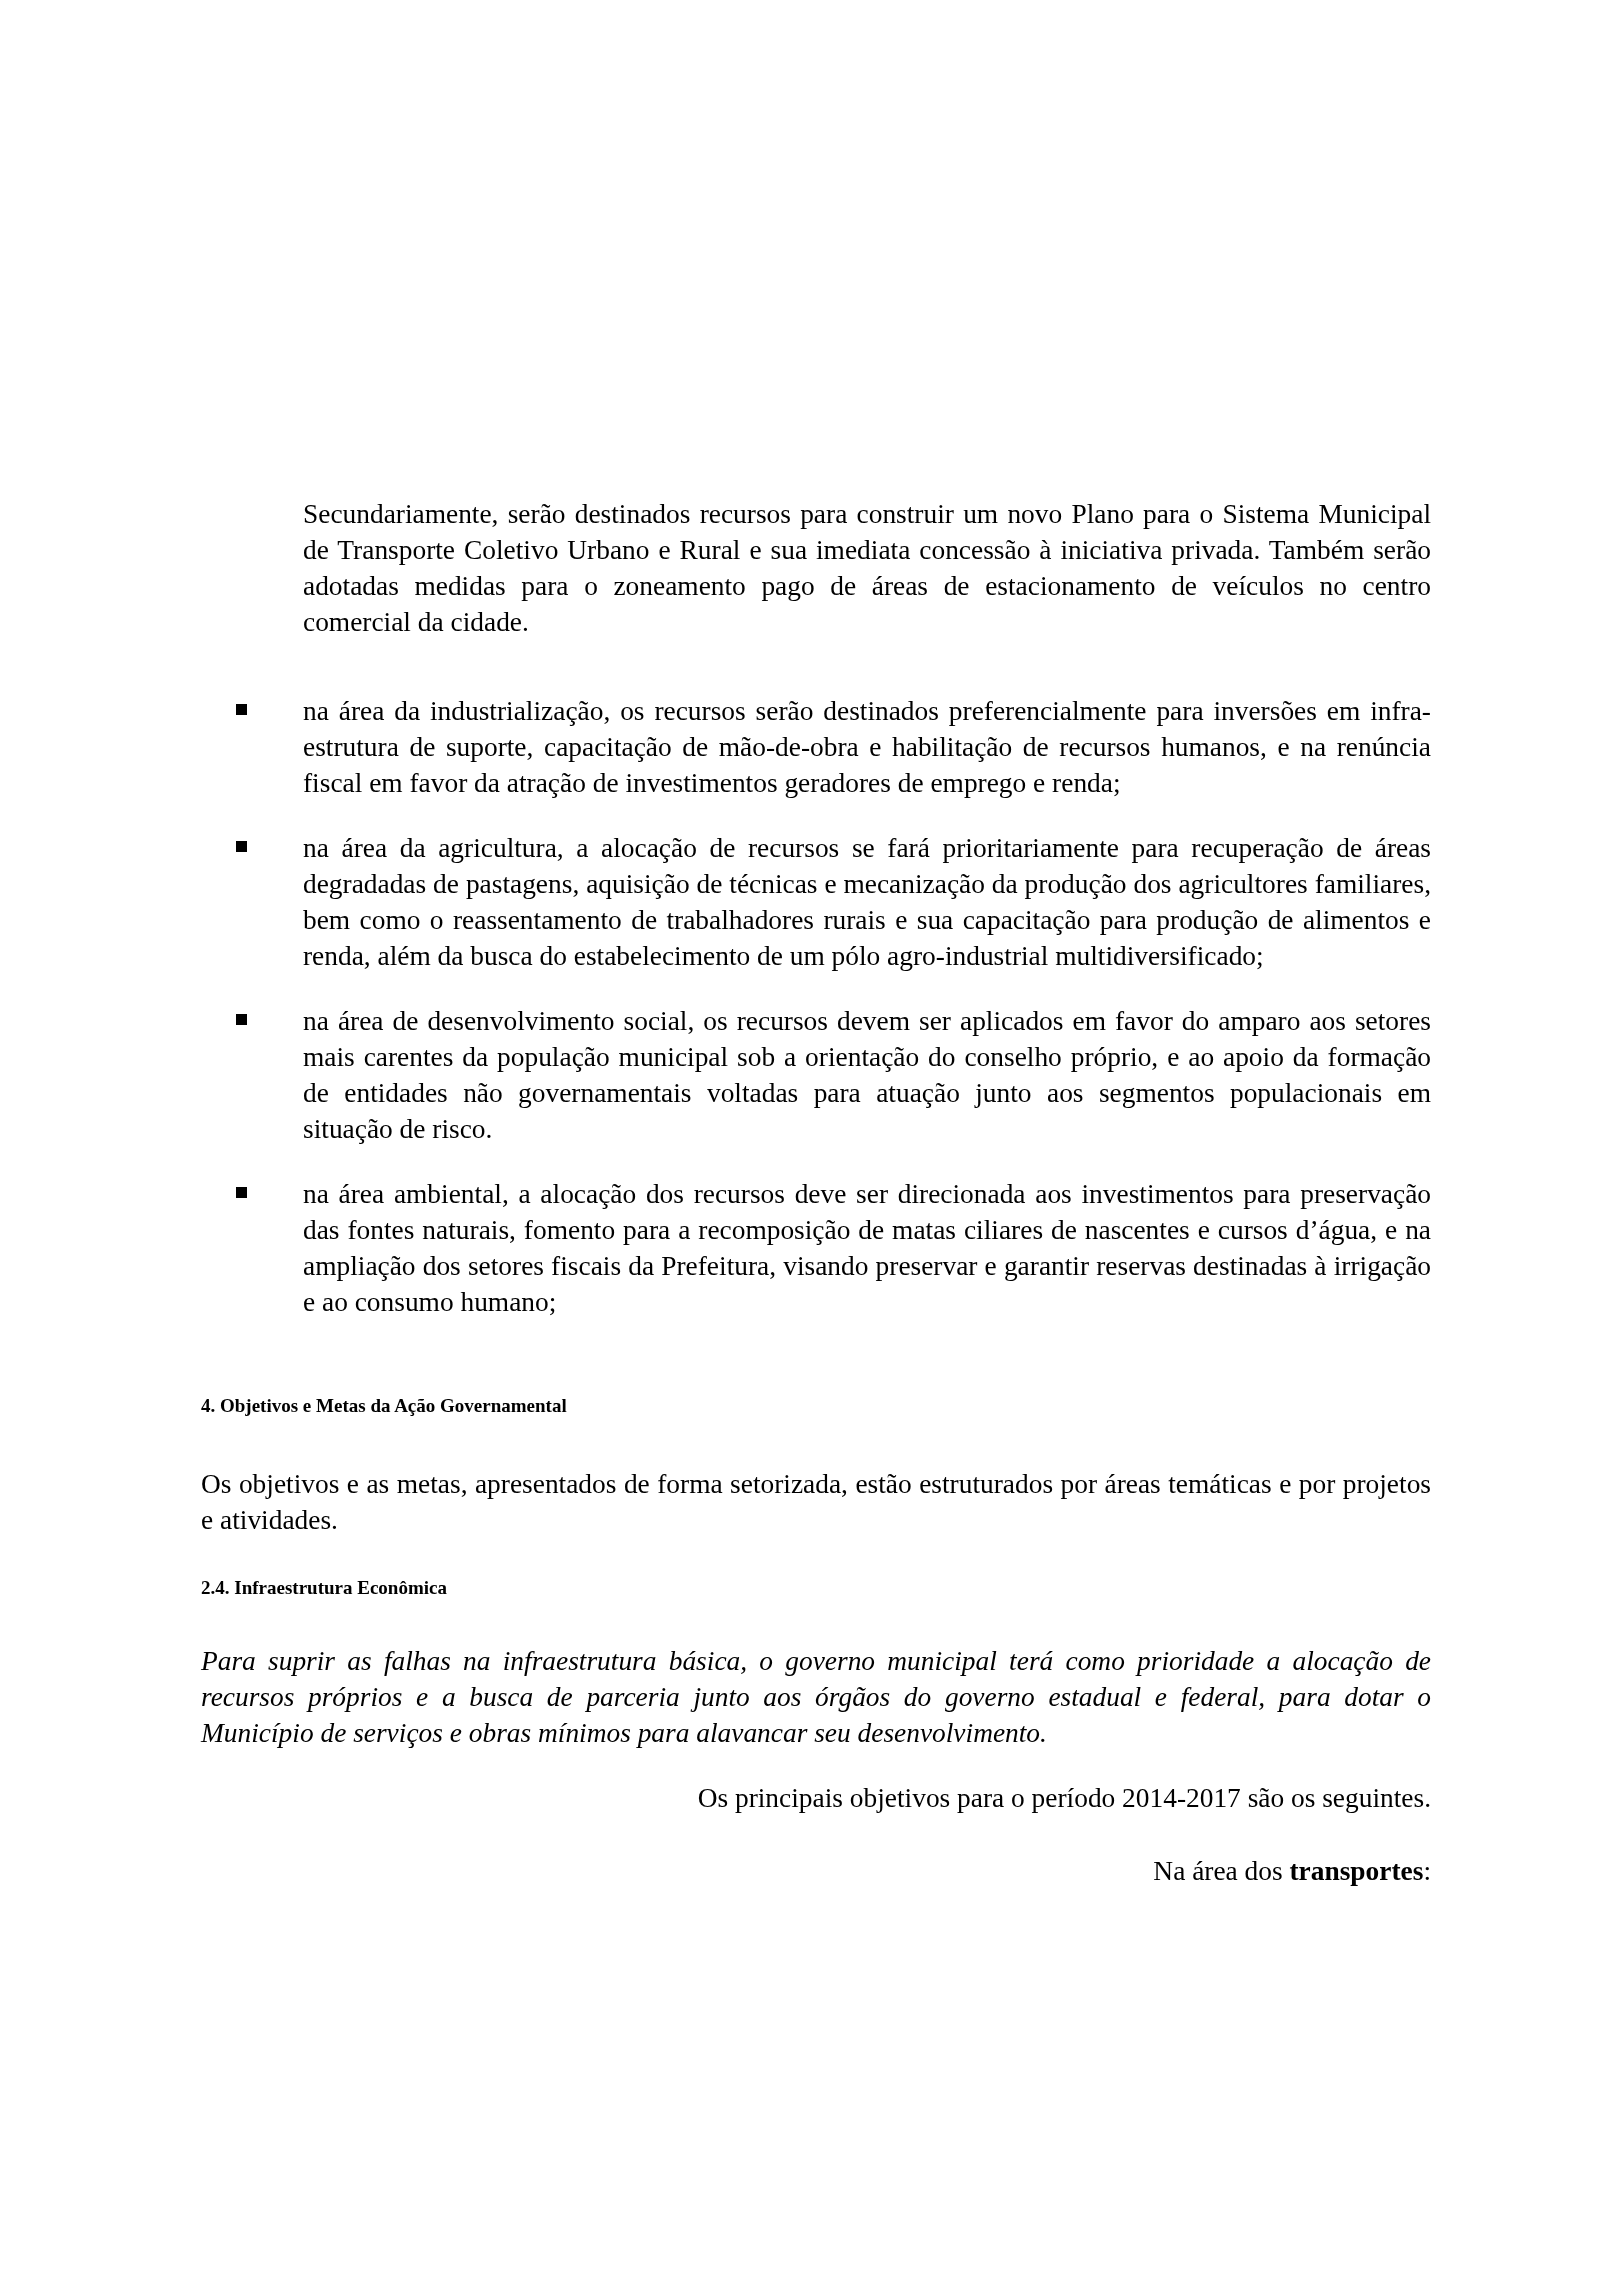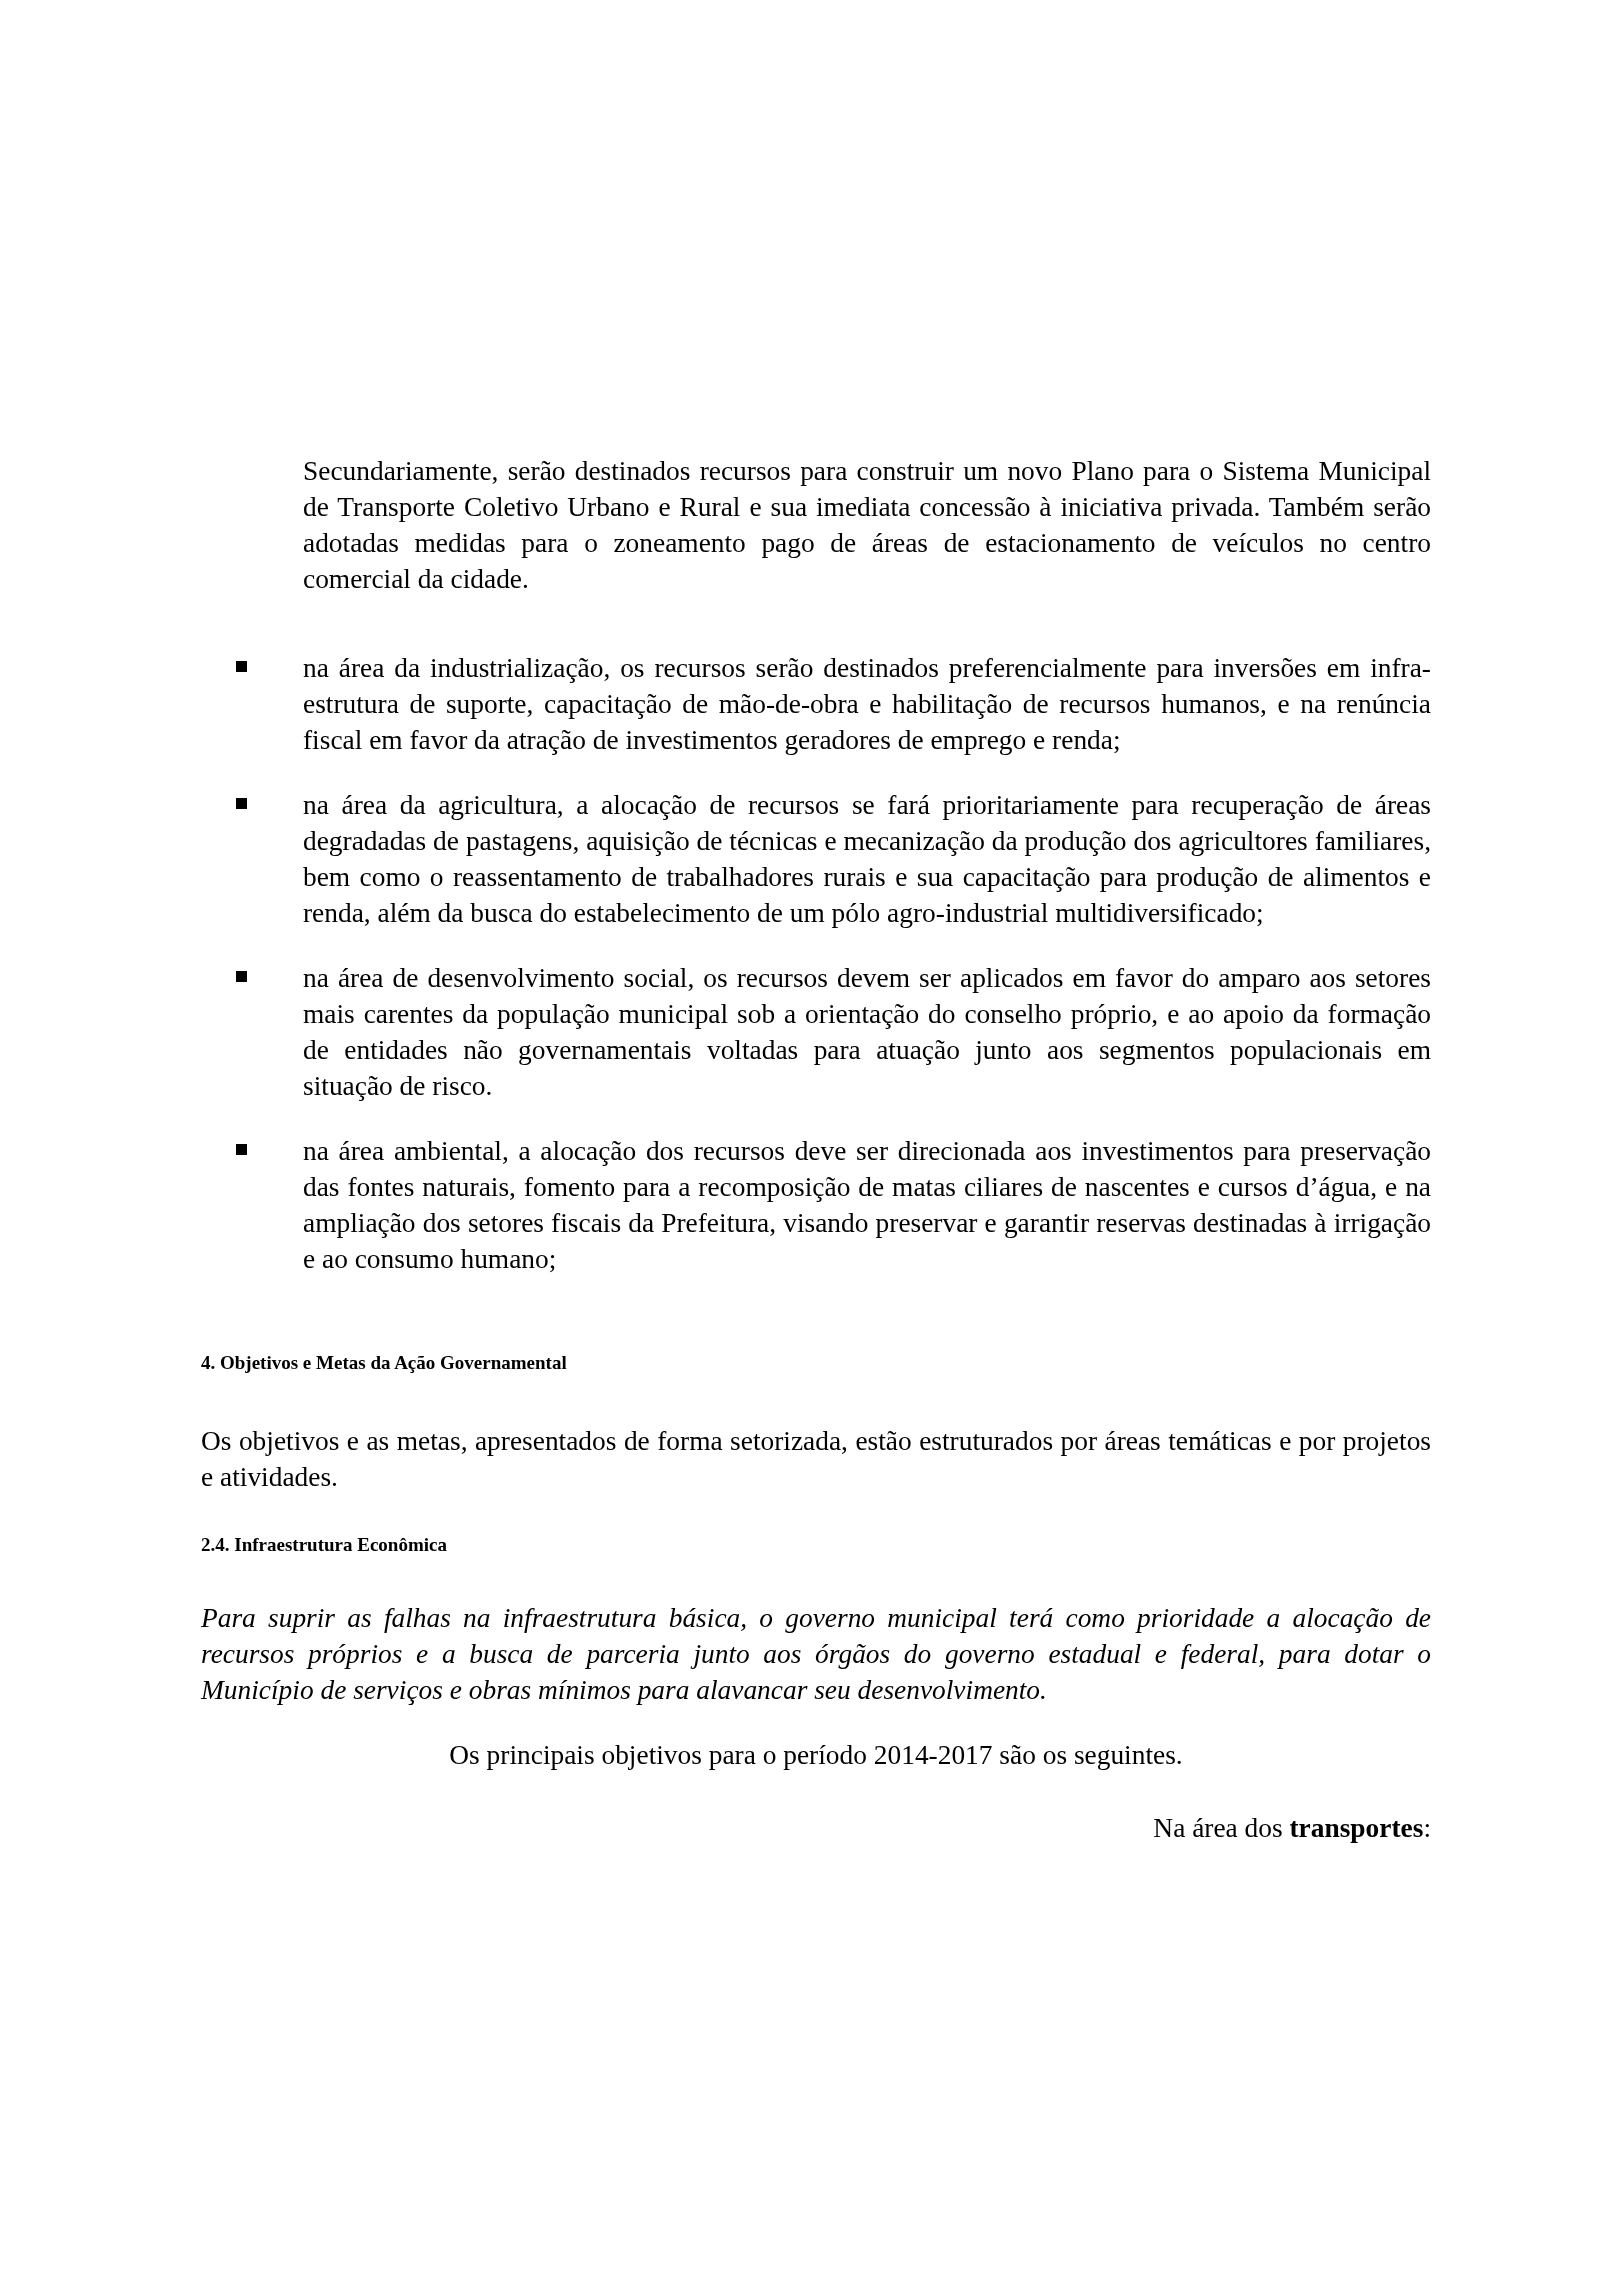--- a/index.html
+++ b/index.html
@@ -16,20 +16,21 @@
     color: #000000;
     font-family: "Liberation Serif", "DejaVu Serif", serif;
     font-size: 27.4px;
     line-height: 36px;
     overflow: hidden;
     box-sizing: border-box;
     padding: 453px 189px 0 201px; 
   }
   .content {
     width: 1230px;
+    margin-top: 43px;
   }
   p {
     margin: 0;
     text-align: justify;
   }
   .indented {
     margin-left: 102px;
     width: 1128px;
   }
   
@@ -60,21 +61,21 @@
     margin: 0;
     font-size: 19px;
     line-height: 36px;
     font-weight: bold;
     text-align: left;
   }
   .h-section4   { margin-top: 68px; }
   .p-section4   { margin-top: 42px; }
   .h-section41  { margin-top: 32px; }
   .p-section41  { margin-top: 37px; font-style: italic; }
-  .p-objectives { margin-top: 29px; text-align: center; }
+  .p-objectives { margin-top: 29px; text-align: right; }
   .p-area       { margin-top: 37px; text-align: right; }
   .bold { font-weight: bold; }
 </style>
 </head>
 <body>
 
 <div class="sheet">
   <div class="content">
 
     <p class="indented">Secundariamente, serão destinados recursos para construir um novo Plano para o Sistema Municipal de Transporte Coletivo Urbano e Rural e sua imediata concessão à iniciativa privada.  Também serão adotadas medidas para o zoneamento pago de áreas de estacionamento de veículos no centro comercial da cidade.</p>

